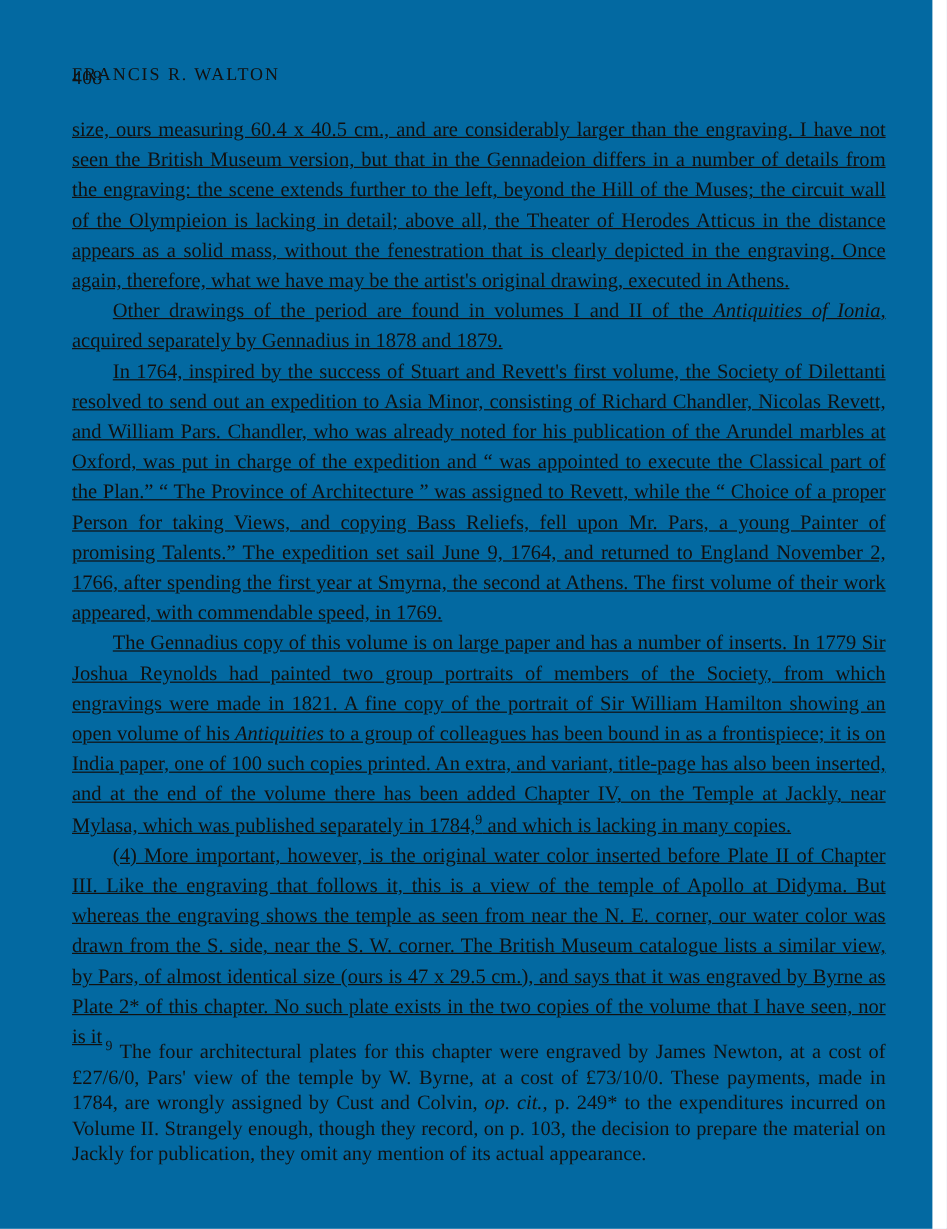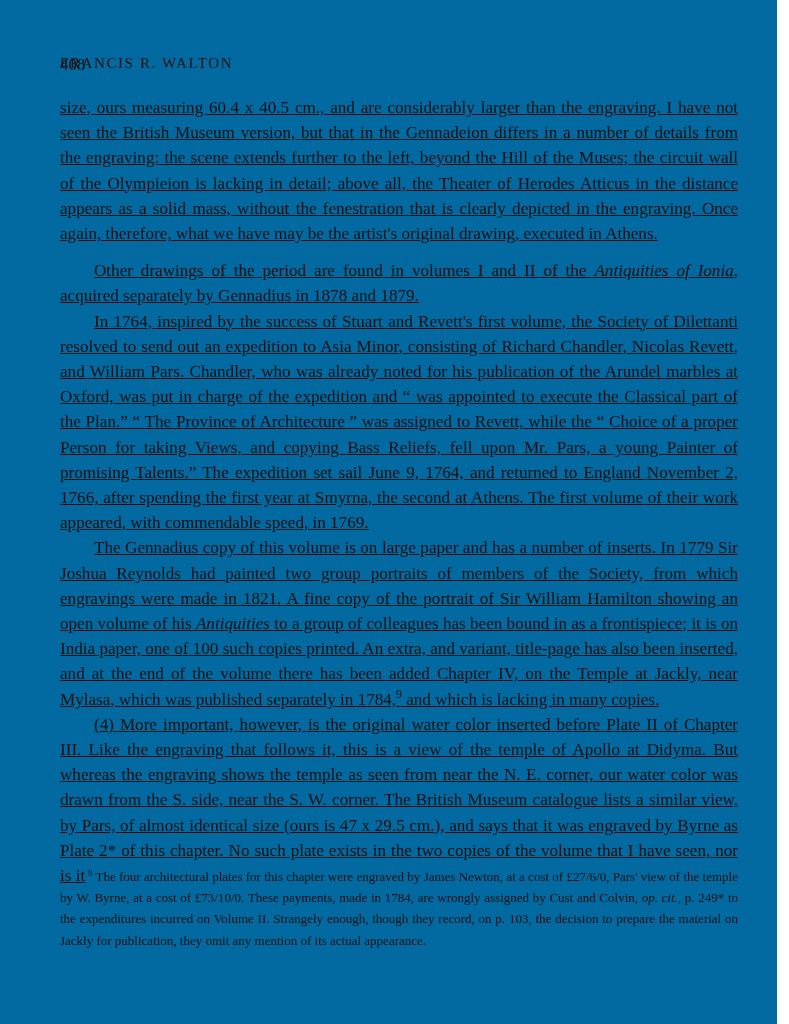--- a/index.html
+++ b/index.html
@@ -53,21 +53,21 @@
     font-size: 17.1px;
     line-height: 25.2px;
     text-align: justify;
     text-justify: inter-word;
     text-decoration: underline;
   }
   .body-text p {
     margin: 0;
   }
   .body-text p.gap {
-    margin-top: 12px;
+    margin-top: 0;
   }
   .body-text p.indent {
     text-indent: 34px;
   }
   .body-text i {
     font-style: italic;
   }
   sup {
     font-size: 0.68em;
     vertical-align: super;
@@ -79,21 +79,21 @@
     top: 858px;
     width: 0px;
     height: 1px;
     background: #111;
   }
   .footnote {
     position: absolute;
     left: 60px;
     top: 866px;
     width: 678px;
-    font-size: 13px;
+    font-size: 17px;
     line-height: 21.2px;
     text-align: justify;
     text-justify: inter-word;
   }
   .footnote p { margin: 0; }
   .footnote .fn-first { text-indent: 28px; }
   .footnote i { font-style: italic; }
 </style>
 </head>
 <body>

